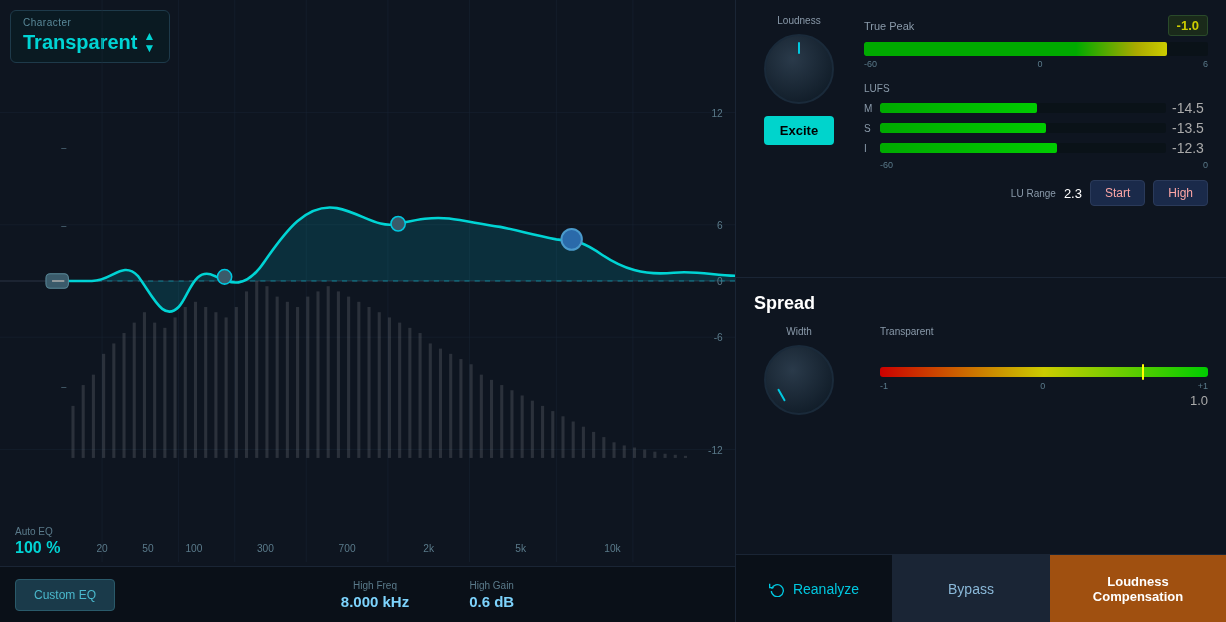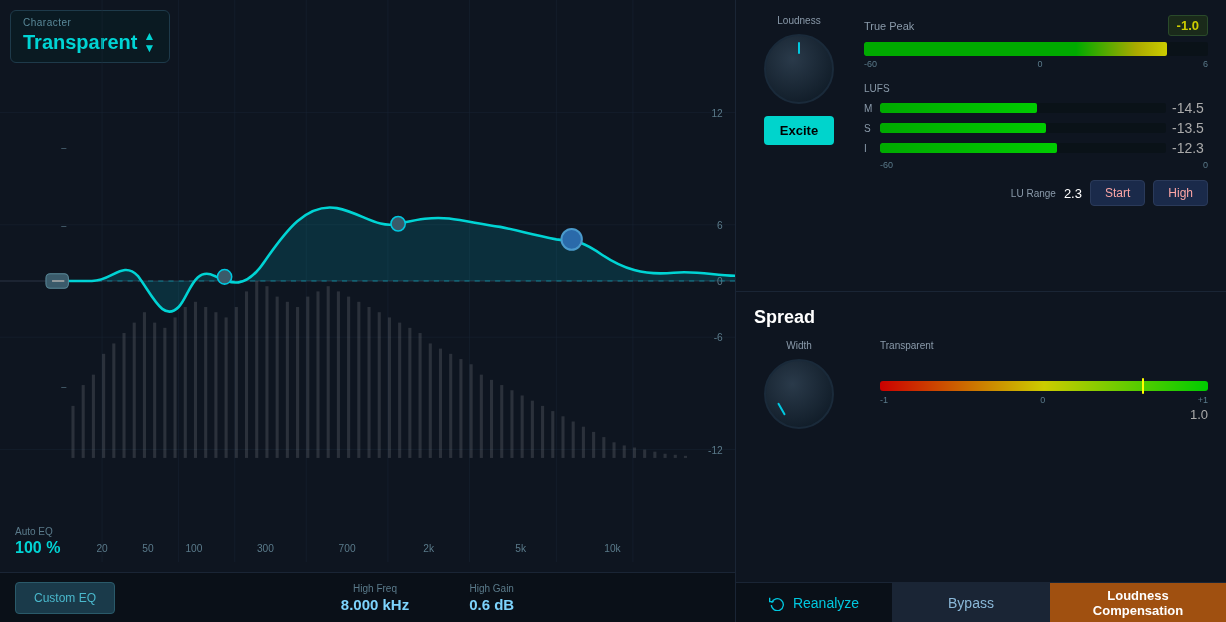--- a/index.html
+++ b/index.html
@@ -75,21 +75,21 @@
     .auto-eq-value {
       font-size: 16px;
       font-weight: bold;
       color: #00d4d4;
     }
     .bottom-bar {
       position: absolute;
       bottom: 0;
       left: 0;
       right: 0;
-      height: 50px;
+      height: 56px;
       background: #0a1018;
       display: flex;
       align-items: center;
       padding: 0 15px;
       gap: 20px;
       border-top: 1px solid #1a2535;
     }
     .custom-eq-btn {
       background: #1a3a4a;
       border: 1px solid #2a5a6a;
@@ -339,21 +339,21 @@
       color: #5a7a8a;
     }
     .corr-value {
       text-align: right;
       font-size: 13px;
       color: #aaaaaa;
       margin-top: 2px;
     }
     
     .bottom-action-bar {
-      height: 40px;
+      height: 68px;
       background: #22c55e;
       display: flex;
       align-items: center;
       border-top: 1px solid #1a2535;
     }
     .reanalyze-btn {
       flex: 1;
       height: 100%;
       background: #0a1018;
       border: none;

